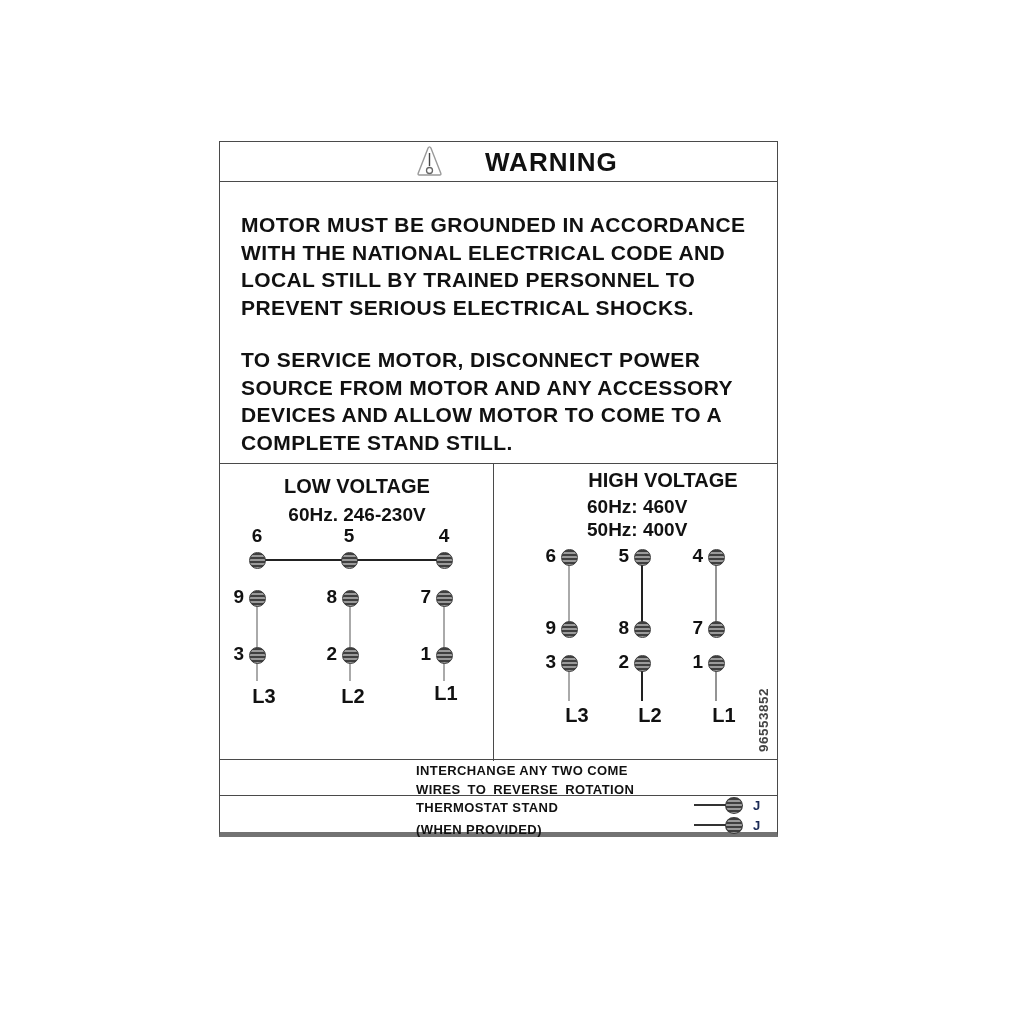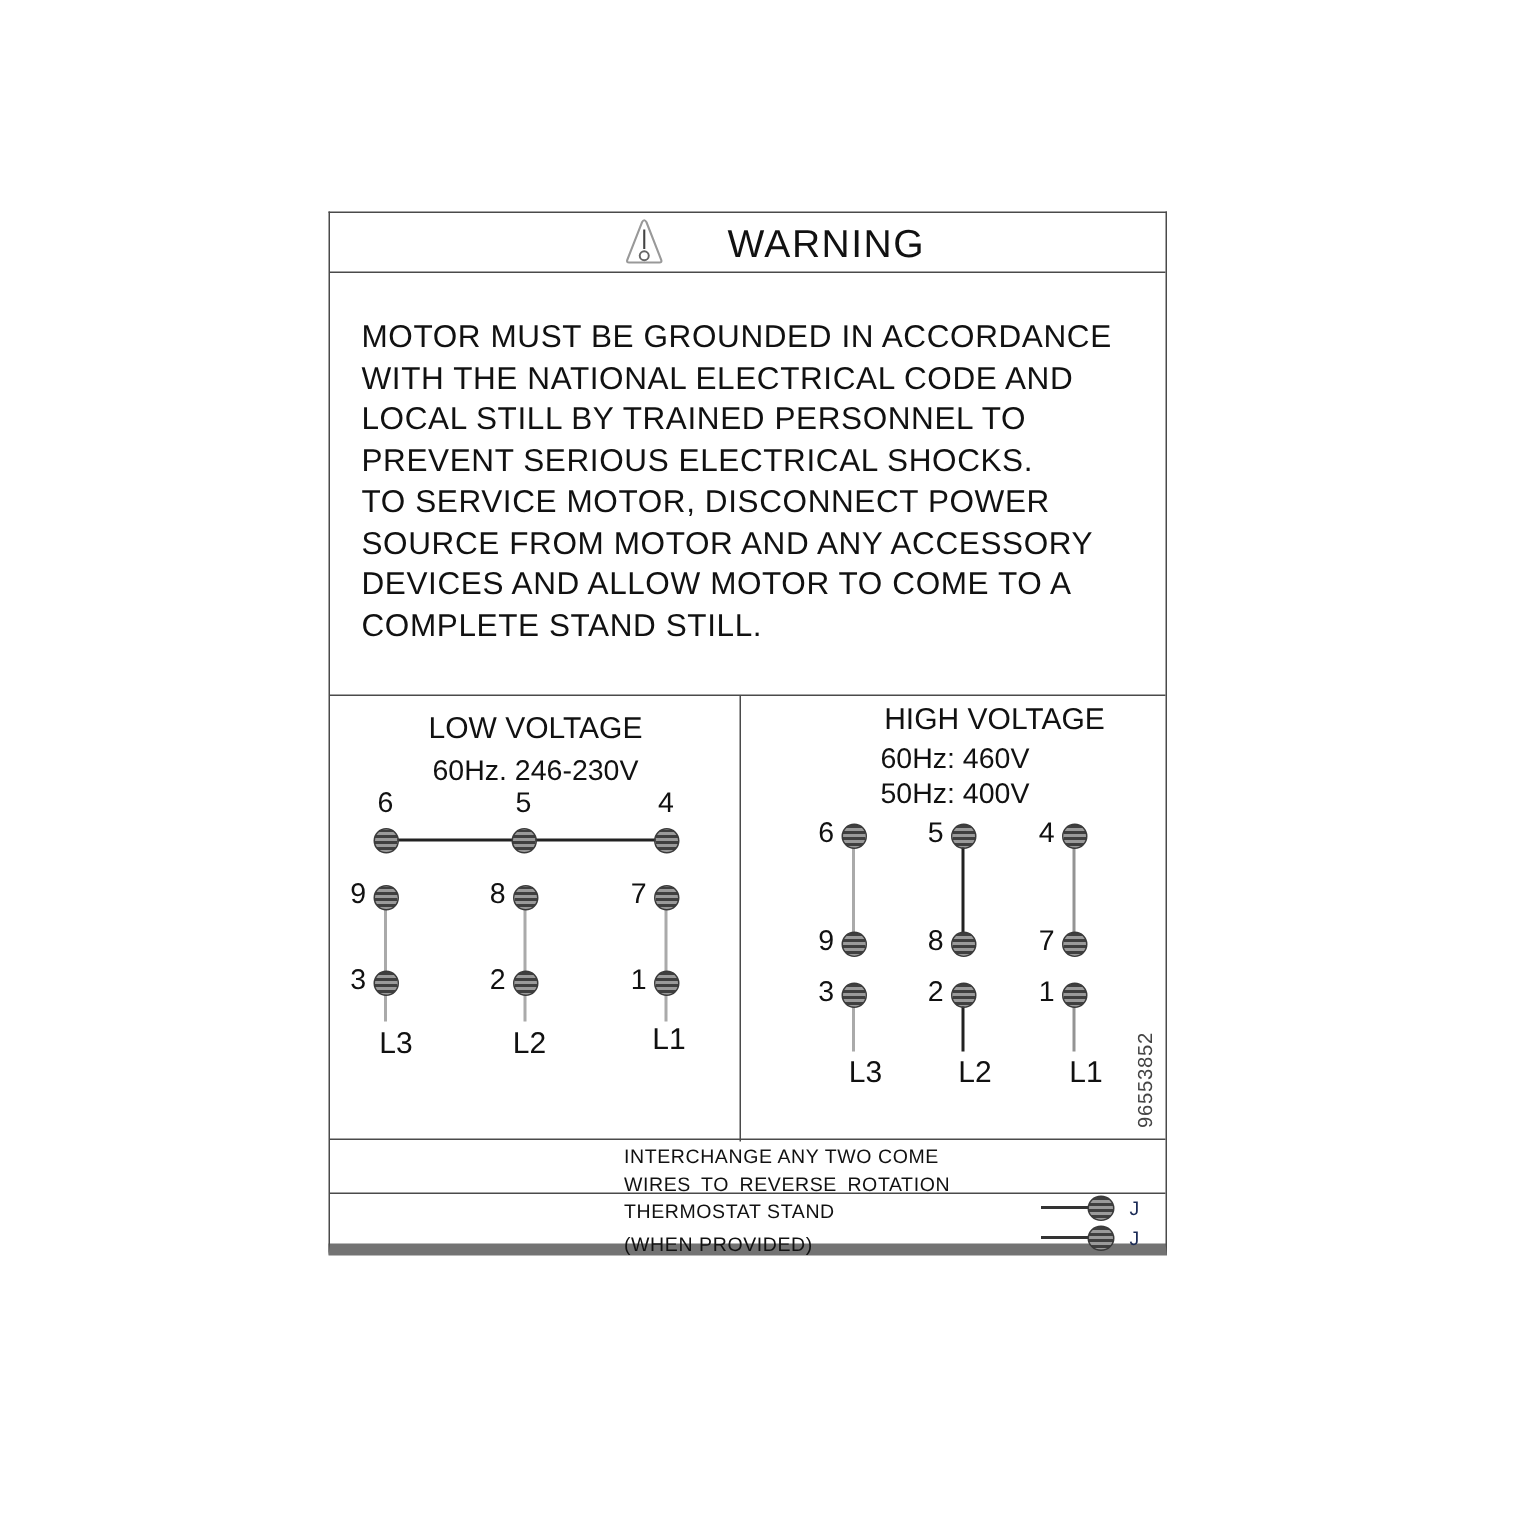--- a/index.html
+++ b/index.html
@@ -1,31 +1,31 @@
 <!DOCTYPE html>
 <html style="--text: #111111; --line-gray: #aaaaaa; --line-dark: #222222; --border: #4a4a4a;"><head>
 <meta charset="utf-8">
 <style>
   :root{
     --text:#111111; --line-gray:#aaaaaa; --line-dark:#222222; --border:#4a4a4a;
   }
   html,body{margin:0;padding:0;background:#ffffff;width:1024px;height:1024px;
     font-family:"Liberation Sans", sans-serif;color:var(--text);}
   .label{position:absolute;left:219px;top:141px;width:559px;height:696px;
-    border:1px solid var(--border);border-bottom:8px solid #737373;box-sizing:border-box;background:#fff;}
+    border:1px solid var(--border);border-bottom:5px solid #737373;box-sizing:border-box;background:#fff;font-weight:bold;}
   .sec{position:absolute;left:0;width:100%;box-sizing:border-box;}
   .sec-header{top:0;height:39px;}
   .sec-body{top:39px;height:281px;border-top:1px solid var(--border);}
   .sec-diagrams{top:321px;height:297px;border-top:1px solid var(--border);}
   .sec-rot{top:617px;height:36px;border-top:1px solid var(--border);}
   .sec-thermo{top:653px;height:40px;border-top:1px solid var(--border);}
   .warn-title{position:absolute;left:265px;top:5px;font-size:26px;letter-spacing:1px;}
   .tri{position:absolute;left:196px;top:4px;}
   .bodytext{position:absolute;left:21px;top:29px;font-size:21px;line-height:27.5px;letter-spacing:0.4px;}
-  .para2{}
+  .para2{margin-top:25px;}
   .dg-title{position:absolute;font-size:20px;text-align:center;}
   .dg-sub{position:absolute;font-size:19px;}
   .term{position:absolute;width:15px;height:15px;border-radius:50%;
     background:repeating-linear-gradient(180deg,#3f3f3f 0 2px,#9a9a9a 2px 4px);
     border:1px solid #3a3a3a;box-sizing:content-box;z-index:2;}
   .tnum{position:absolute;font-size:19px;z-index:3;}
   .tnum.above{width:30px;text-align:center;}
   .tnum.left{width:26px;text-align:right;}
   .hline{position:absolute;height:2px;background:var(--line-dark);z-index:1;}
   .vline{position:absolute;width:2px;z-index:1;}

